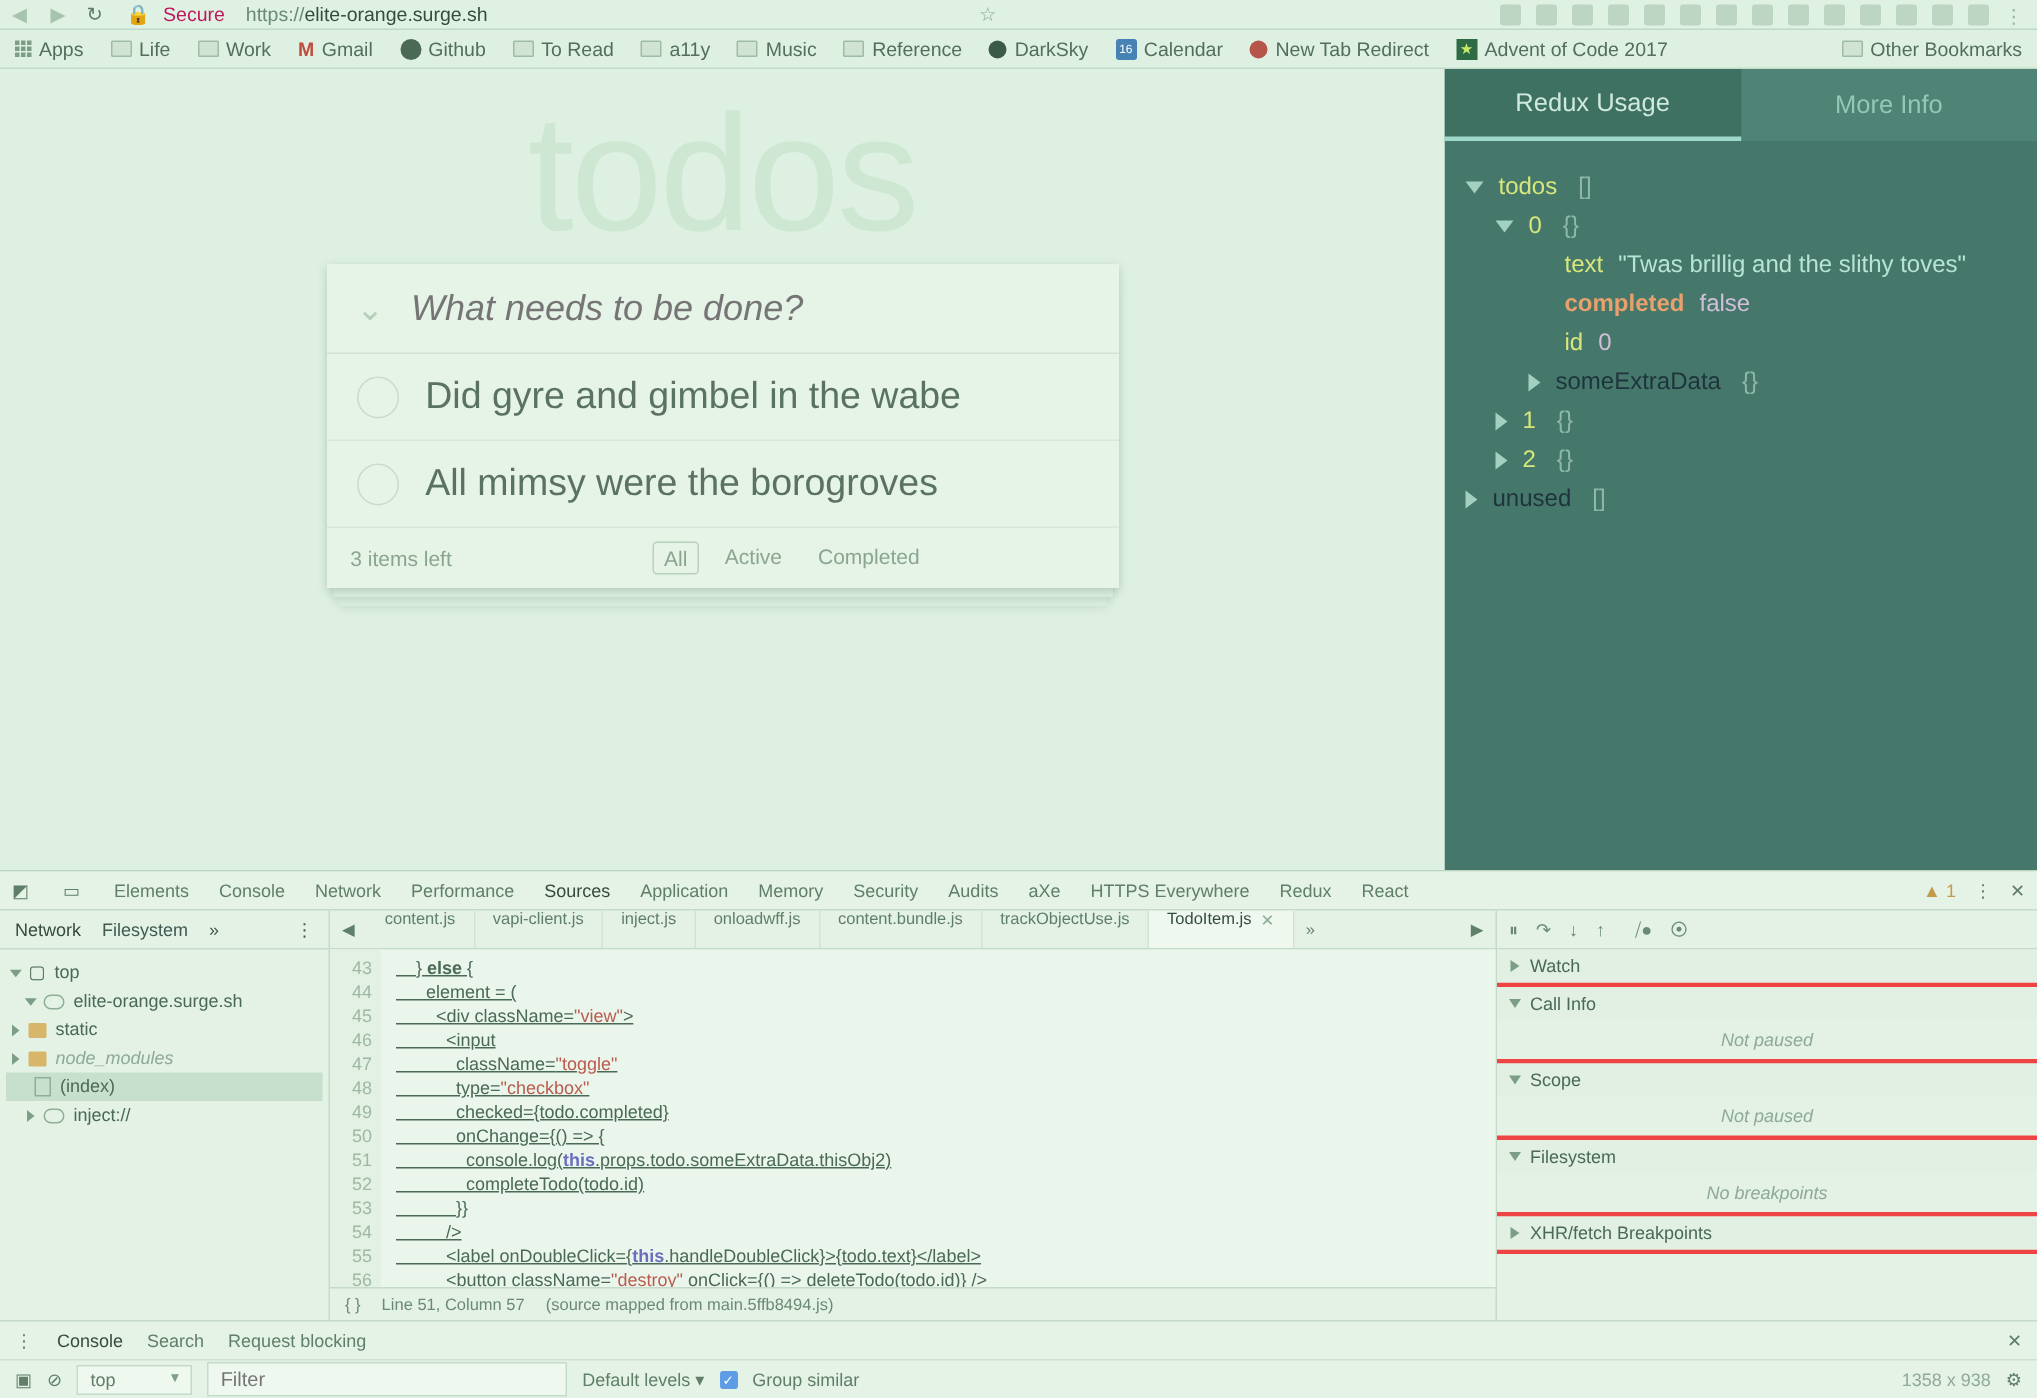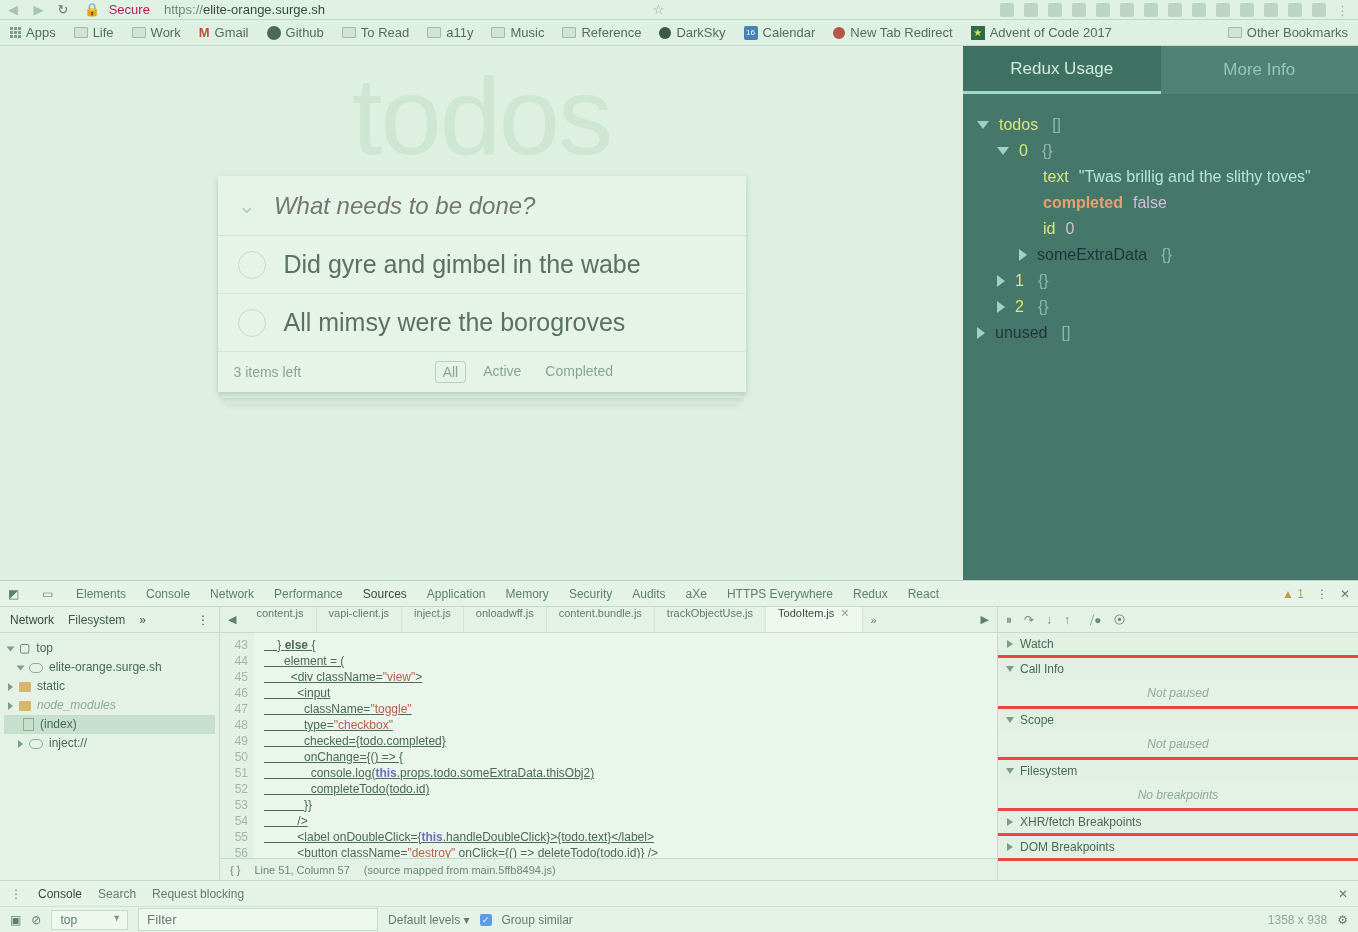--- a/index.html
+++ b/index.html
@@ -457,26 +457,20 @@
             <span>Filesystem</span>
           </div>
           <div class="body">No breakpoints</div>
         </div>
       <div class="dbg-sec">
           <div class="hdr">
             <span class="tri2 c"></span>
             <span>XHR/fetch Breakpoints</span>
           </div>
         </div>
-      <div class="dbg-sec">
-          <div class="hdr">
-            <span class="tri2 c"></span>
-            <span>DOM Breakpoints</span>
-          </div>
-        </div>
     </div>
   </div>
 
   <div class="console-drawer">
     <div class="cd-tabs">
       <span>⋮</span>
       <span class="active">Console</span>
       <span>Search</span>
       <span>Request blocking</span>
       <span class="x">✕</span>

